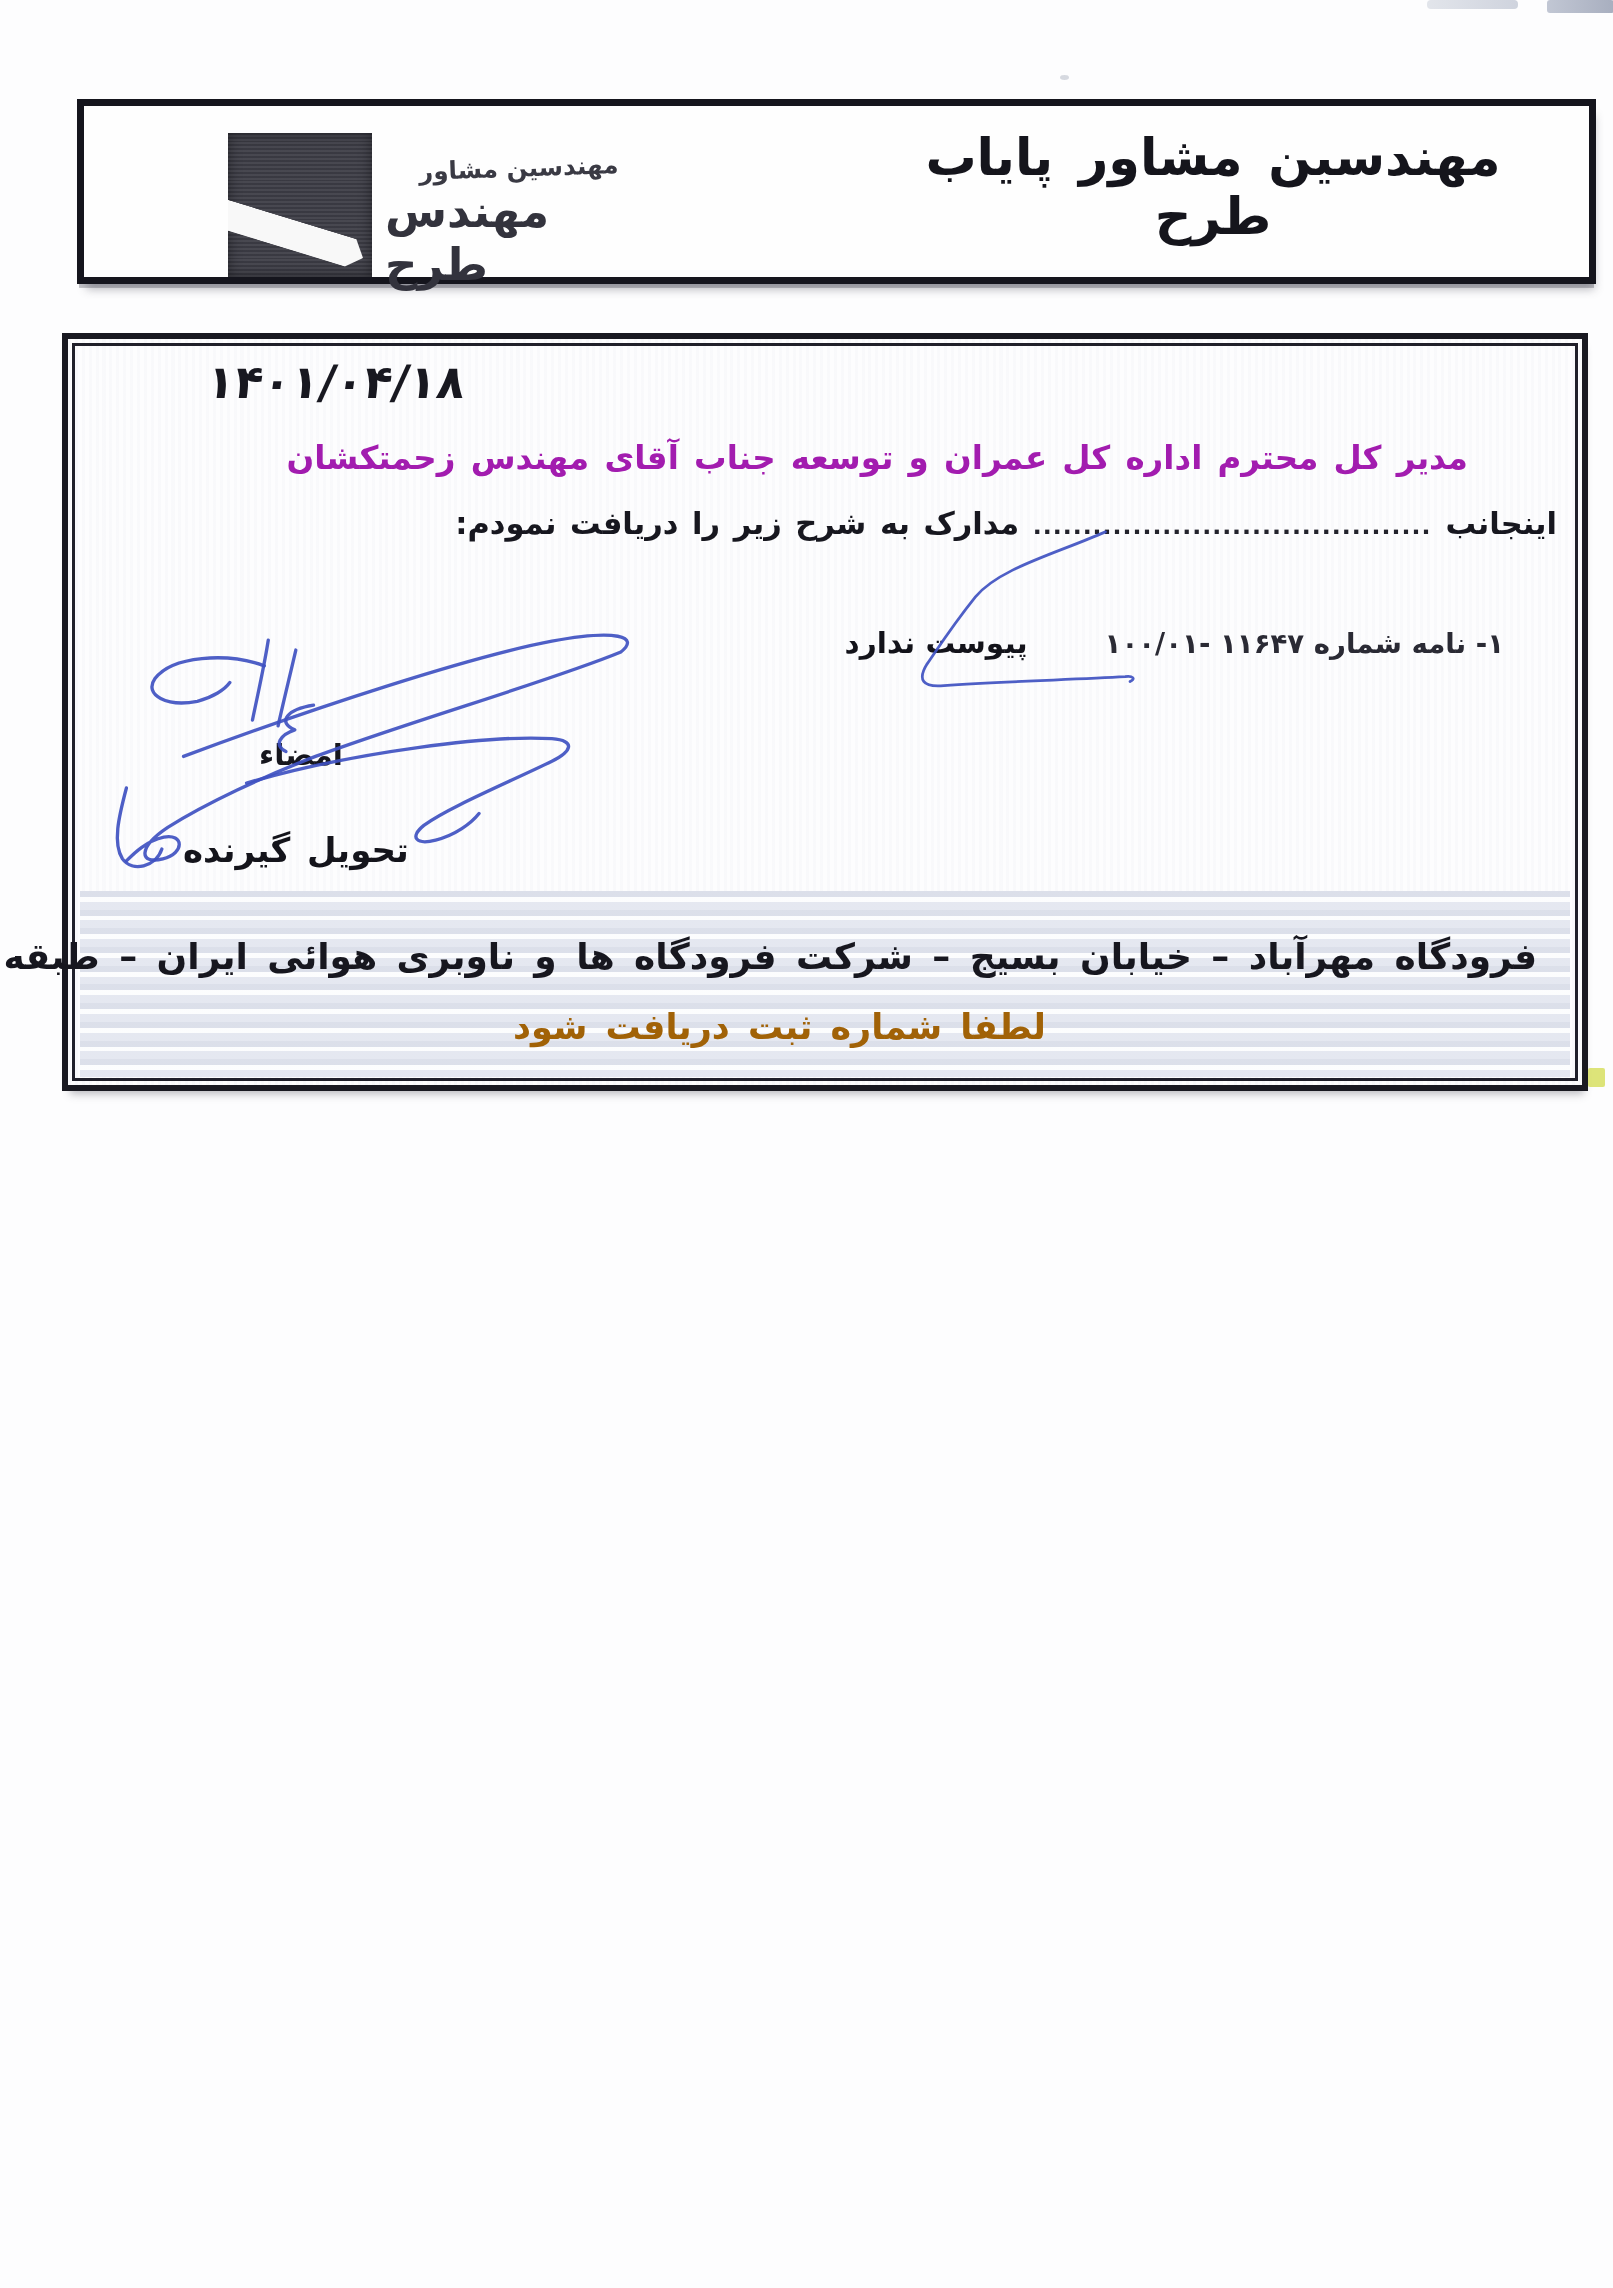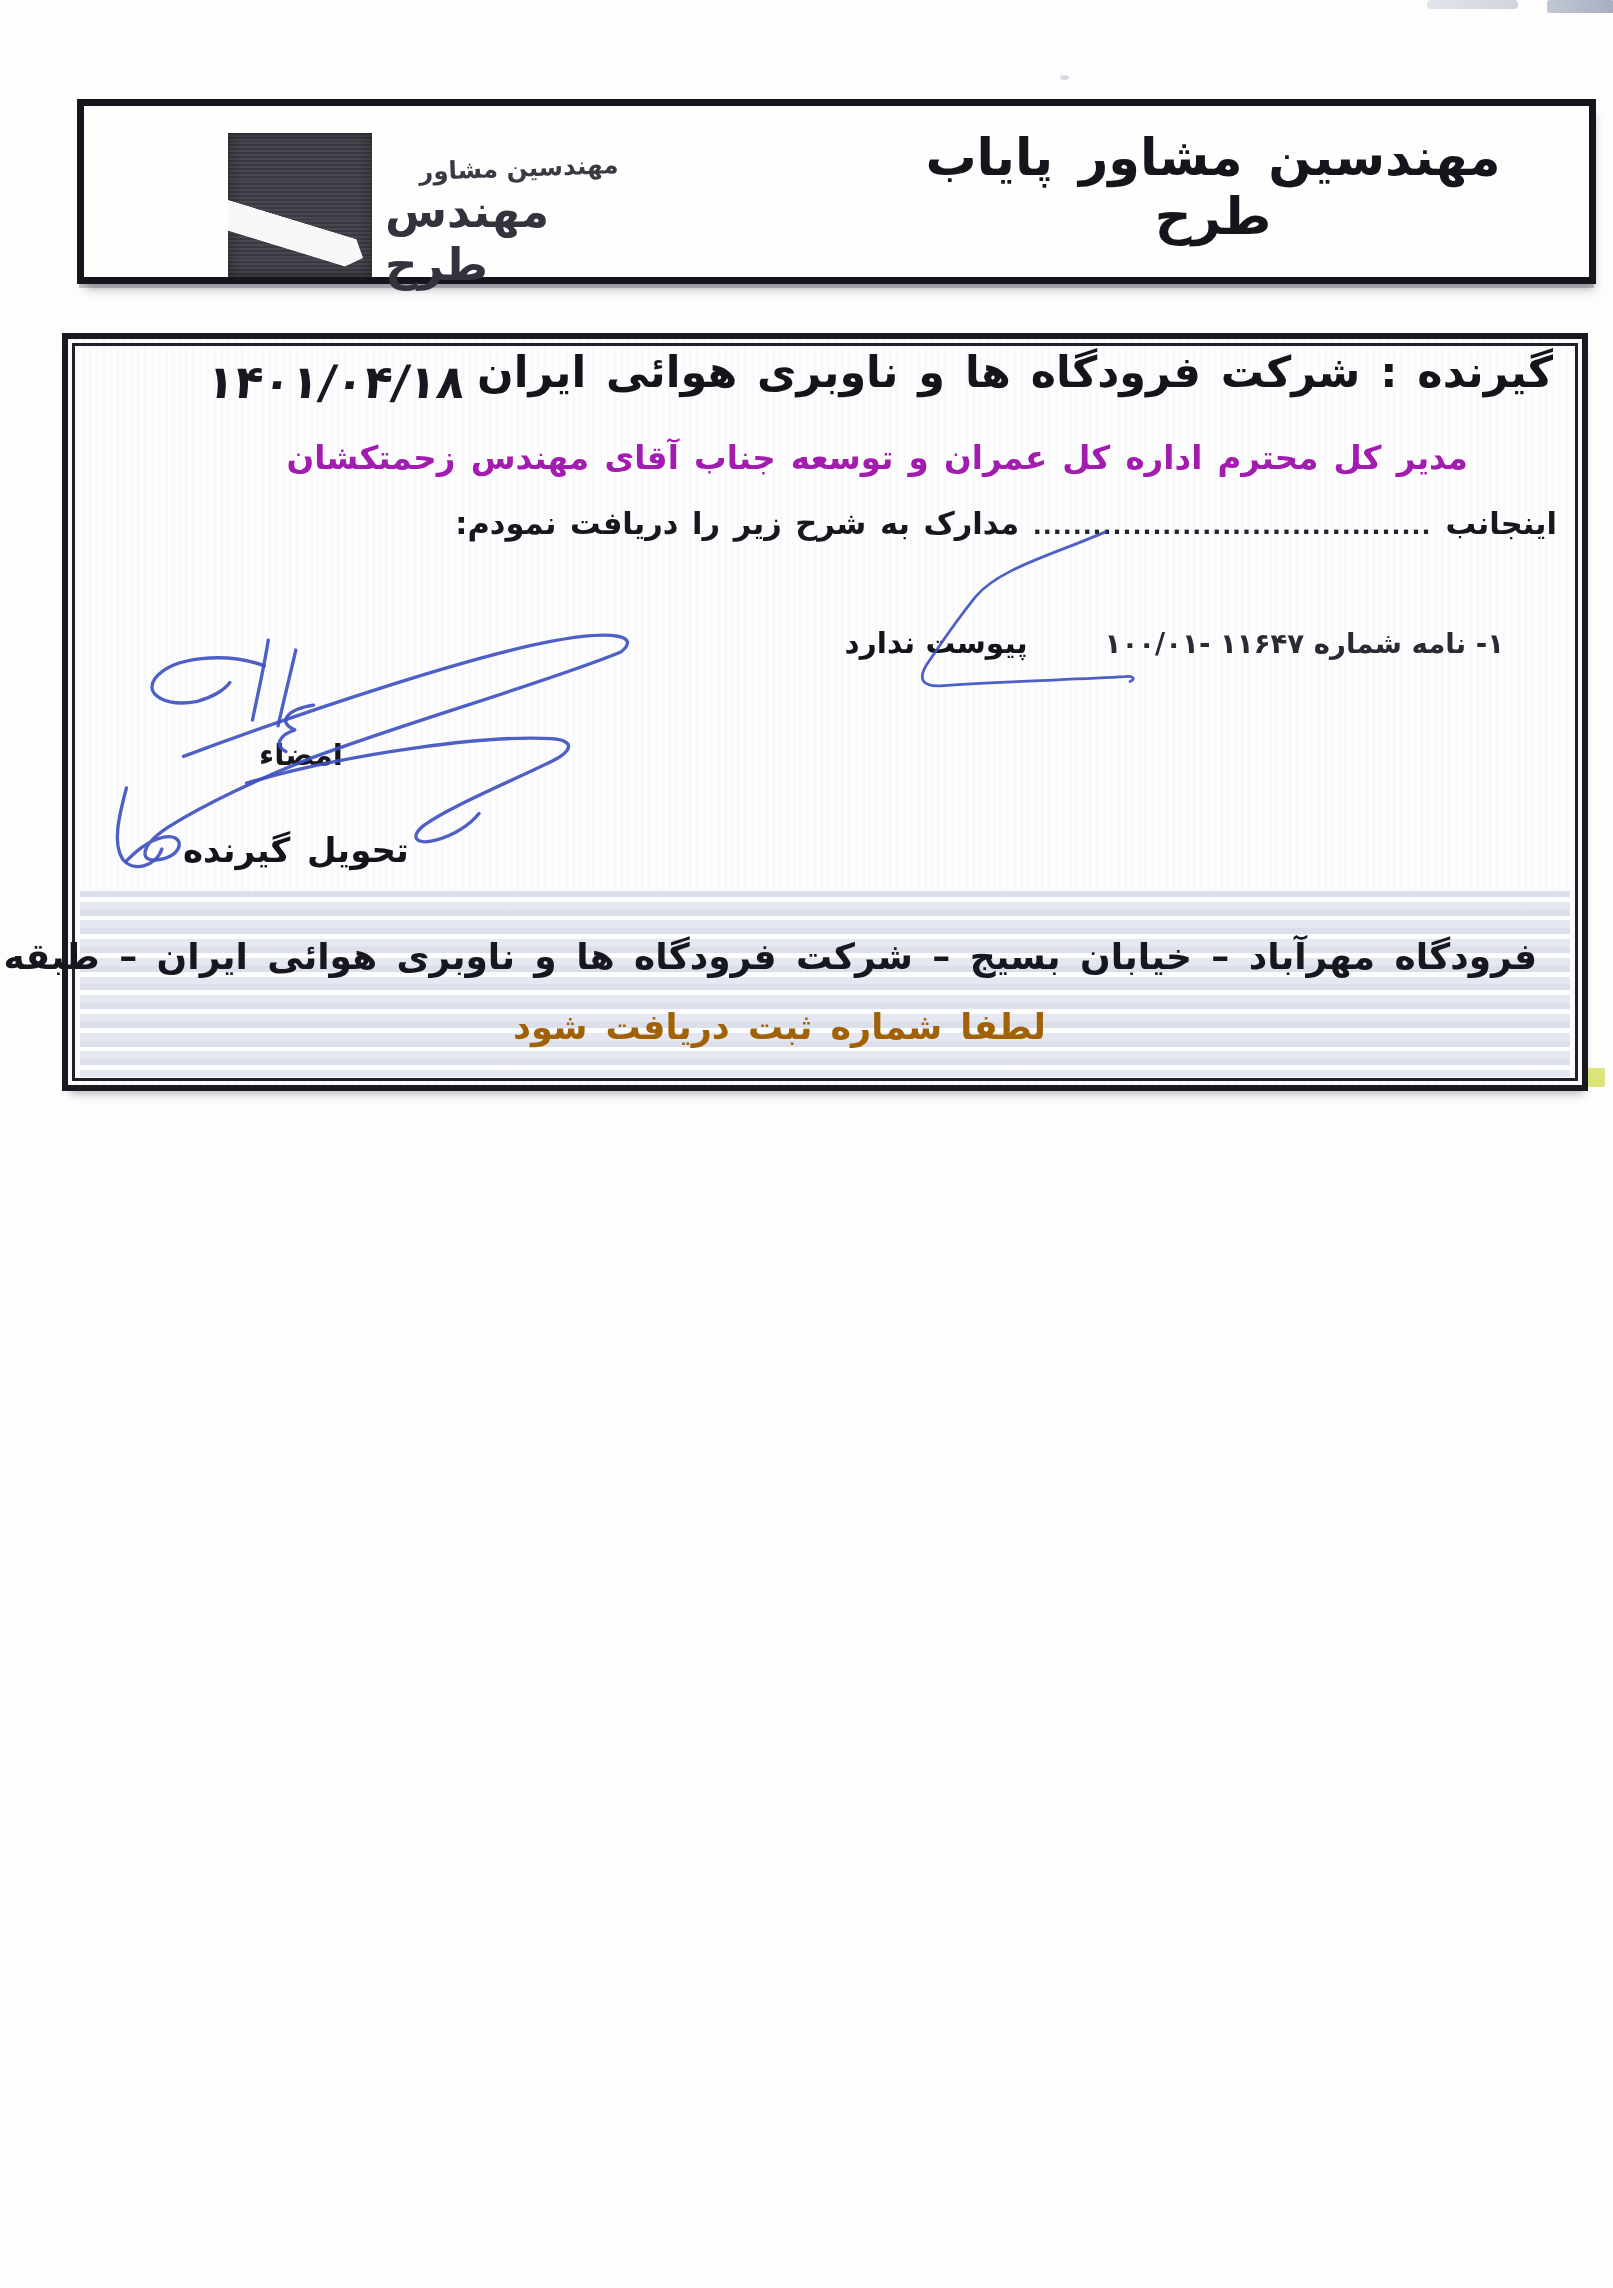--- a/index.html
+++ b/index.html
@@ -136,21 +136,20 @@
     <div class="brand-large" dir="rtl">مهندس طرح</div>
     <div class="header-title" dir="rtl">مهندسین مشاور پایاب طرح</div>
   </div>
 
   <div class="main-box">
     <div class="main-box-inner"></div>
     <div class="footer-strip"></div>
   </div>
 
   <div class="txt date-line" dir="rtl">۱۴۰۱/۰۴/۱۸</div>
-  <div class="txt recipient-line" dir="rtl">گیرنده : شرکت فرودگاه ها و ناوبری هوائی ایران</div>
   <div class="txt addressee-line" dir="rtl">مدیر کل محترم اداره کل عمران و توسعه جناب آقای مهندس زحمتکشان</div>
 
   <div class="txt receipt-line" dir="rtl">
     <span>اینجانب</span>
     <span class="receipt-dots">....................................................................................................</span>
     <span>مدارک به شرح زیر را دریافت نمودم:</span>
   </div>
 
   <div class="txt item-line" dir="rtl">
     <span class="item-text">۱- نامه شماره ۱۱۶۴۷ -۱۰۰/۰۱</span>

